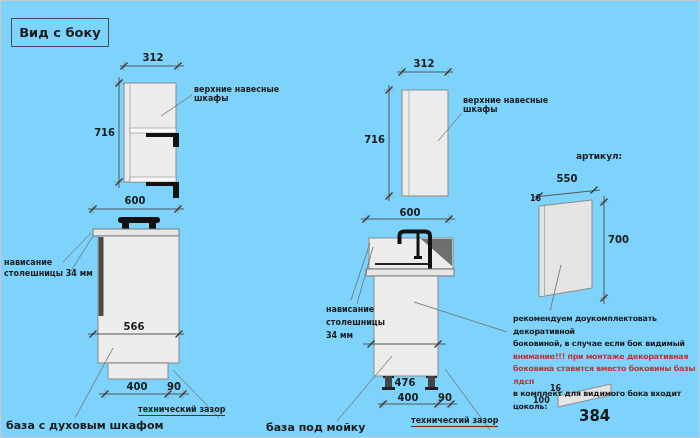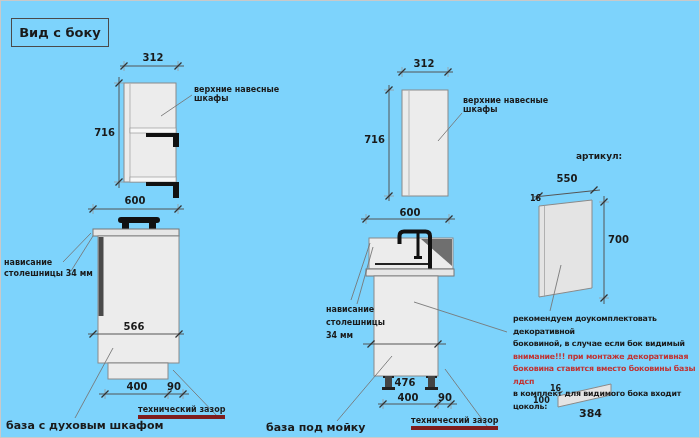--- a/index.html
+++ b/index.html
@@ -17,21 +17,21 @@
   .cab2{fill:#e6e6e6;stroke:#777;stroke-width:1;}
   .panel{fill:#e4e4e4;stroke:#8a8a8a;stroke-width:1;}
   .dark{fill:#111;}
   .lbl{position:absolute;font-weight:bold;white-space:nowrap;line-height:1.18;}
   .dim{font-size:10px;}
   .dimc{transform:translateX(-50%);}
   .dimr{text-align:right;}
   .small{font-size:8px;}
   .tiny{font-size:8px;}
   .name{font-size:11px;}
-  .gap{border-bottom:4px solid #7f1d1d;padding-bottom:1px;}
+  .gap{border-bottom:1px solid #7f1d1d;padding-bottom:1px;}
   .note{position:absolute;left:512px;top:312px;font-size:7.8px;font-weight:bold;
         line-height:12.5px;letter-spacing:-0.2px;}
   .note .red{color:#c03333;}
   .title-box{
     position:absolute;left:10px;top:17px;width:96px;height:27px;border:1px solid #4a4a4a;
     display:flex;align-items:center;justify-content:center;font-size:13px;font-weight:bold;
   }
 </style>
 </head>
 <body>
@@ -255,15 +255,15 @@
   <div class="note">
     <div>рекомендуем доукомплектовать декоративной</div>
     <div>боковиной, в случае если бок видимый</div>
     <div class="red">внимание!!! при монтаже декоративная</div>
     <div class="red">боковина ставится вместо боковины базы лдсп</div>
     <div>в комплект для видимого бока входит цоколь:</div>
   </div>
 
   <div class="lbl tiny" style="left:549px;top:383px;">16</div>
   <div class="lbl tiny" style="left:532px;top:395px;">100</div>
-  <div class="lbl tiny" style="left:578px;top:407px;font-size:11px;">384</div>
+  <div class="lbl tiny" style="left:578px;top:407px;font-size:15px;">384</div>
 
 </div>
 
 </body></html>

